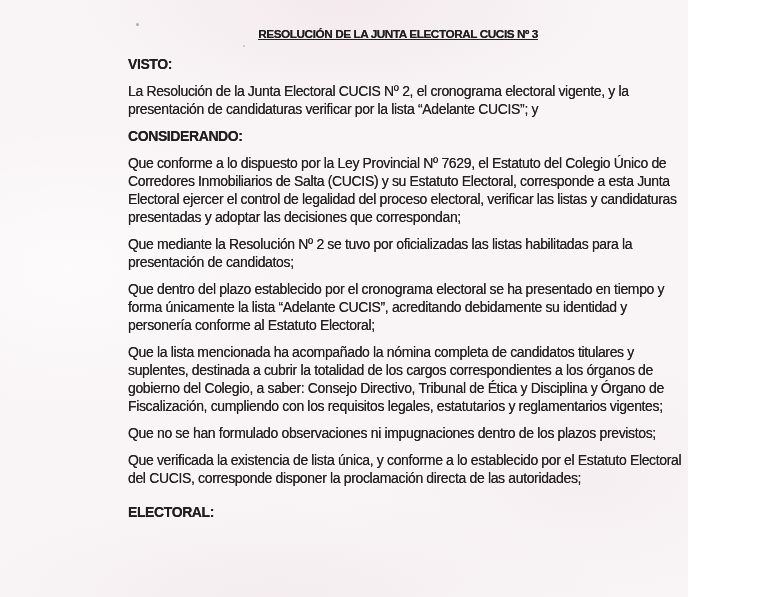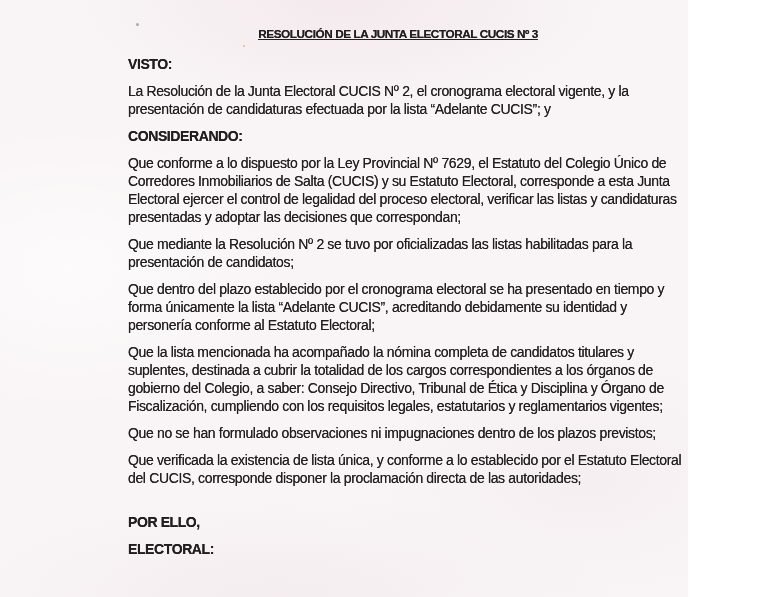--- a/index.html
+++ b/index.html
@@ -42,37 +42,37 @@
     line-height: 18px;
     letter-spacing: -0.35px;
     white-space: pre;
     text-shadow: 0 0 0.6px rgba(33,30,31,0.8);
   }
   .block.heading {
     font-weight: 700;
     letter-spacing: -0.4px;
     text-shadow: 0 0 0.5px rgba(33,30,31,0.9);
   }
-  .block.mb-lg { margin-bottom: 26px; }
+  .block.mb-lg { margin-bottom: 16px; }
   .speck {
     position: absolute;
     border-radius: 50%;
   }
 </style>
 </head>
 <body>
 
 <div id="page">
   <div class="content">
     <div class="title">RESOLUCIÓN DE LA JUNTA ELECTORAL CUCIS Nº 3</div>
 
     <p class="block heading">VISTO:</p>
 
     <p class="block">La Resolución de la Junta Electoral CUCIS Nº 2, el cronograma electoral vigente, y la
-presentación de candidaturas efectuada por la lista “Adelante CUCIS”; y</p>
+presentación de candidaturas verificar por la lista “Adelante CUCIS”; y</p>
 
     <p class="block heading">CONSIDERANDO:</p>
 
     <p class="block">Que conforme a lo dispuesto por la Ley Provincial Nº 7629, el Estatuto del Colegio Único de
 Corredores Inmobiliarios de Salta (CUCIS) y su Estatuto Electoral, corresponde a esta Junta
 Electoral ejercer el control de legalidad del proceso electoral, verificar las listas y candidaturas
 presentadas y adoptar las decisiones que correspondan;</p>
 
     <p class="block">Que mediante la Resolución Nº 2 se tuvo por oficializadas las listas habilitadas para la
 presentación de candidatos;</p>
@@ -84,21 +84,20 @@
     <p class="block">Que la lista mencionada ha acompañado la nómina completa de candidatos titulares y
 suplentes, destinada a cubrir la totalidad de los cargos correspondientes a los órganos de
 gobierno del Colegio, a saber: Consejo Directivo, Tribunal de Ética y Disciplina y Órgano de
 Fiscalización, cumpliendo con los requisitos legales, estatutarios y reglamentarios vigentes;</p>
 
     <p class="block">Que no se han formulado observaciones ni impugnaciones dentro de los plazos previstos;</p>
 
     <p class="block mb-lg">Que verificada la existencia de lista única, y conforme a lo establecido por el Estatuto Electoral
 del CUCIS, corresponde disponer la proclamación directa de las autoridades;</p>
 
-    <p class="block heading">POR ELLO,</p>
 
 
 
     <p class="block heading">ELECTORAL:</p>
   </div>
 <div class="speck" style="left: 747px; top: 184px; width: 4px; height: 4px; background: rgb(38, 33, 34);"></div>
     <div class="speck" style="left: 746px; top: 266px; width: 4px; height: 4px; background: rgb(38, 33, 34);"></div>
     <div class="speck" style="left: 750px; top: 461px; width: 4px; height: 4px; background: rgb(38, 33, 34);"></div>
     <div class="speck" style="left: 744px; top: 548px; width: 4px; height: 4px; background: rgb(38, 33, 34);"></div>
     <div class="speck" style="left: 136px; top: 23px; width: 3px; height: 3px; background: rgba(122, 106, 112, 0.55);"></div>

